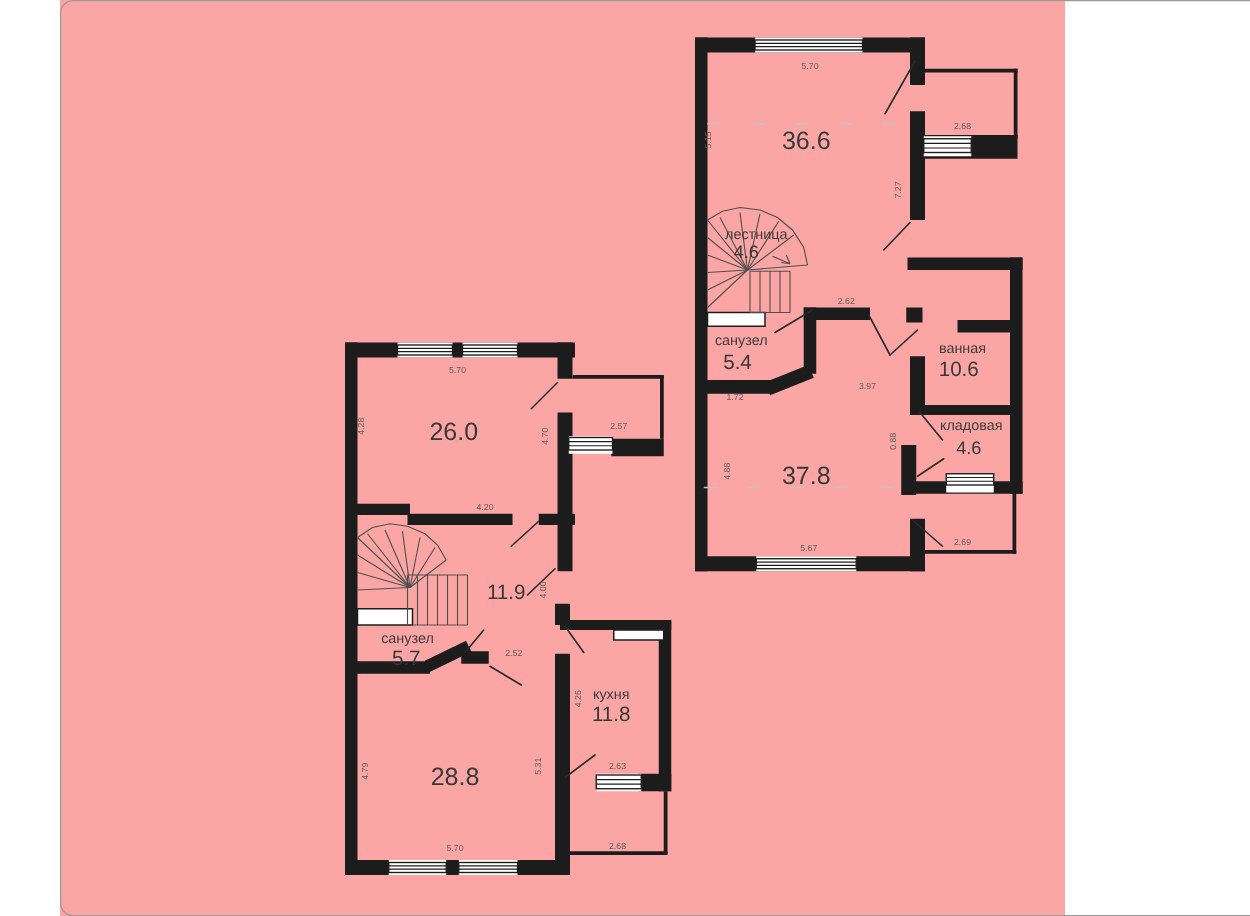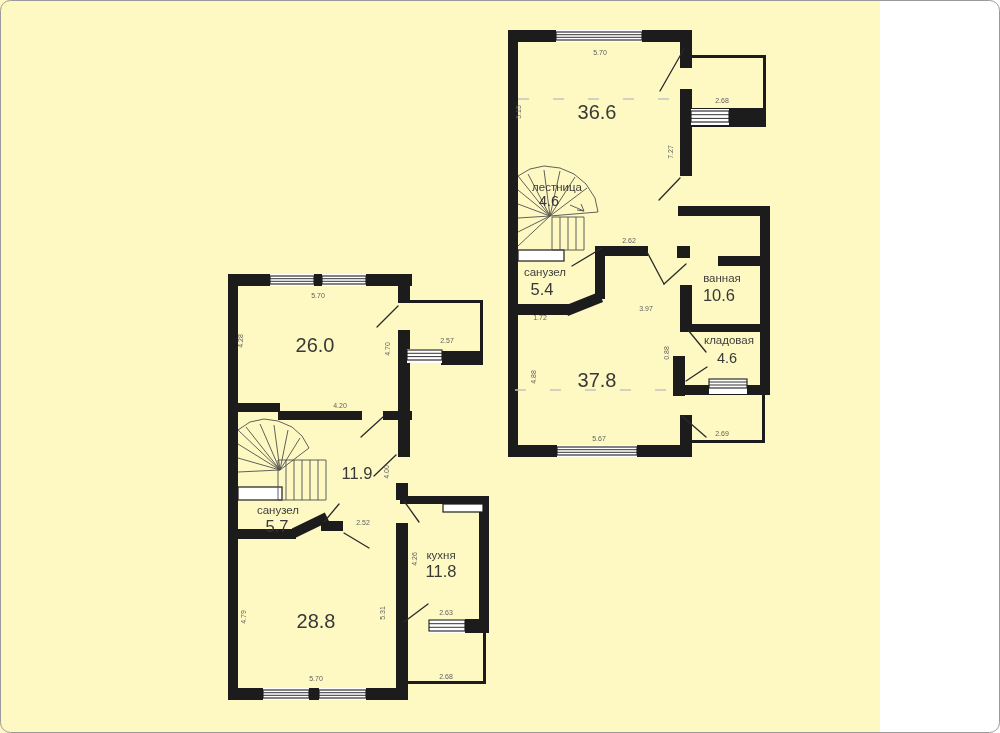--- a/index.html
+++ b/index.html
@@ -1,16 +1,16 @@
 <!DOCTYPE html>
 <html><head>
 <meta charset="utf-8">
 <style>
   html,body{margin:0;padding:0;background:#fff;}
-  #canvas{position:relative;width:880px;height:733px;background:#fef9c3;}
+  #canvas{position:relative;width:804px;height:733px;background:#fca5a5;margin-left:48px;}
   svg text{font-family:"Liberation Sans","DejaVu Sans",sans-serif;text-anchor:middle;}
   .w{fill:#1c1c1c;}
   .diag{stroke:#1c1c1c;fill:none;}
   .door{stroke:#2a2a2a;stroke-width:1.3;fill:none;stroke-linecap:round;}
   .stair{stroke:#4f4f4f;stroke-width:0.9;fill:none;}
   .dash{stroke:#c3c3c3;stroke-width:1.3;stroke-dasharray:11 24;fill:none;}
   .winf{fill:#fff;stroke:#1c1c1c;stroke-width:1.1;}
   .winl{stroke:#1c1c1c;stroke-width:0.9;}
   .punch{fill:#fff;}
   .frameKeep{fill:#fff;stroke:#1c1c1c;stroke-width:1.2;}

